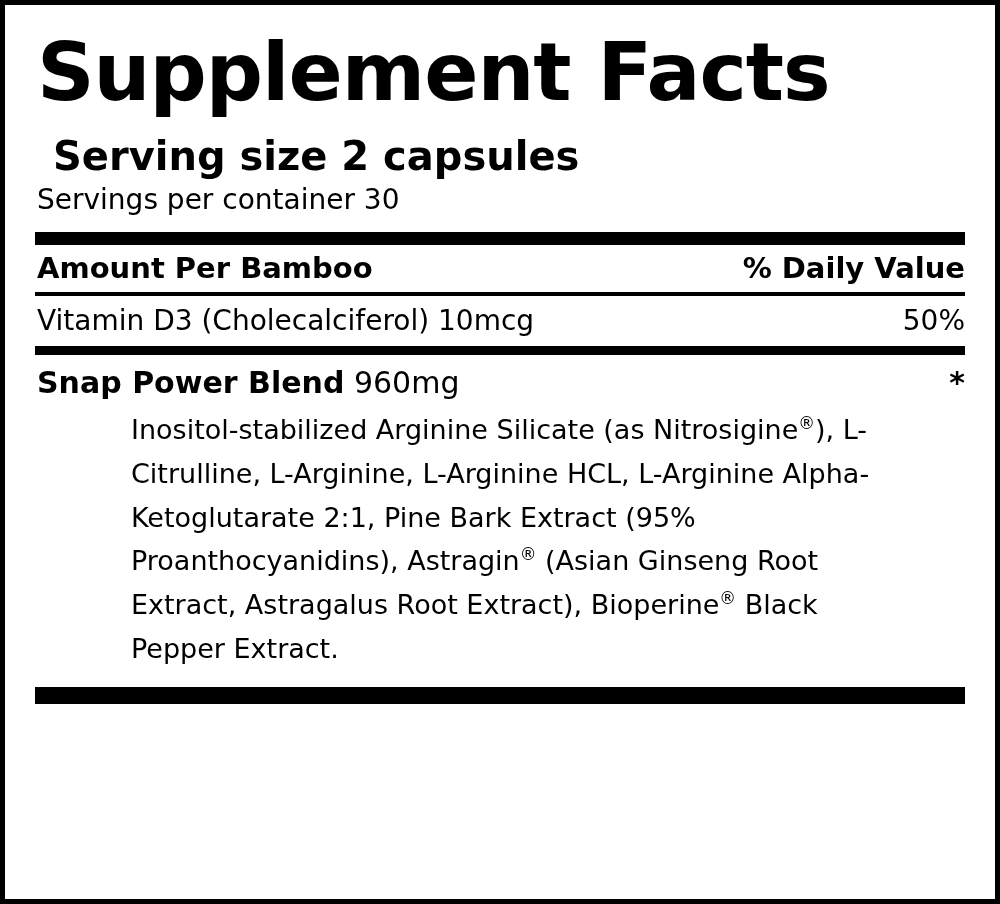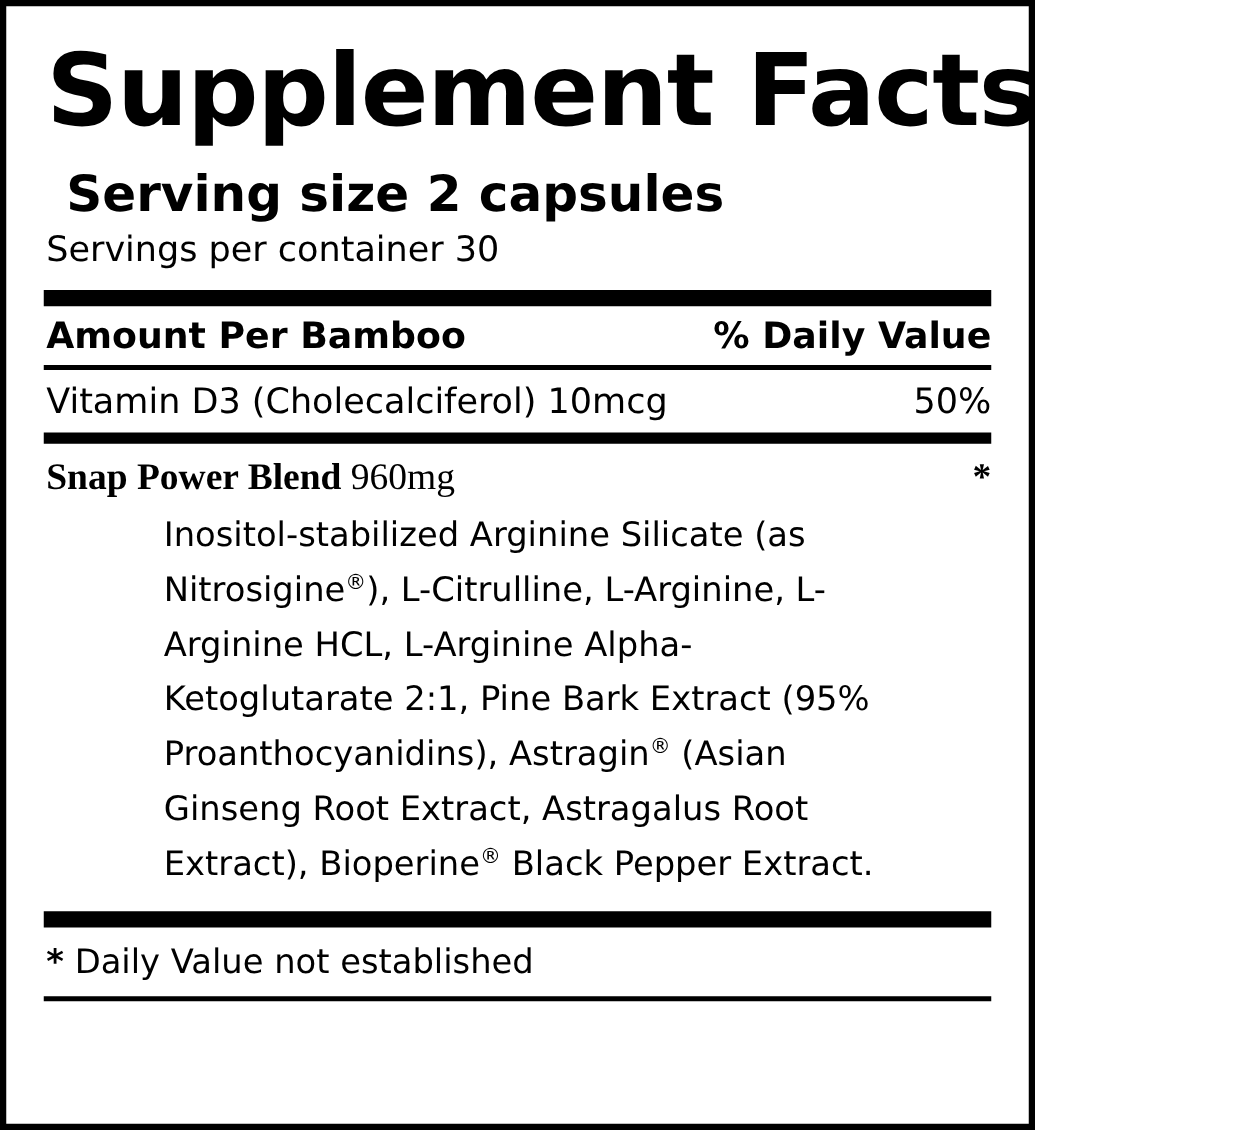--- a/index.html
+++ b/index.html
@@ -9,21 +9,21 @@
   }
   body {
     width: 1000px;
     height: 904px;
     font-family: "DejaVu Sans", sans-serif;
     color: #000000;
     -webkit-font-smoothing: antialiased;
   }
   .panel {
     position: relative;
-    width: 828px;
+    width: 1000px;
     height: 904px;
     box-sizing: border-box;
     border: 5px solid #000000;
     background: #ffffff;
     padding: 0 30px;
   }
 
   .title {
     font-size: 80px;
     font-weight: 700;
@@ -81,21 +81,20 @@
     font-weight: 400;
     justify-content: space-between;
   }
 
   .blend-row {
     padding: 10px 0 2px 2px;
     font-size: 30px;
     display: flex;
     justify-content: space-between;
     align-items: flex-start;
-    font-family: Liberation Serif, serif;
   }
   .blend-name {
     font-weight: 700;
   }
   .blend-amount {
     font-weight: 400;
   }
   .blend-star {
     font-weight: 700;
     font-size: 30px;
@@ -162,21 +161,17 @@
       <span class="blend-name">Snap Power Blend</span>
       <span class="blend-amount">960mg</span>
     </span>
     <span class="blend-star">*</span>
   </div>
 
   <div class="blend-ingredients">Inositol-stabilized Arginine Silicate (as Nitrosigine<sup>®</sup>), L-Citrulline, L-Arginine, L-Arginine HCL, L-Arginine Alpha-Ketoglutarate 2:1, Pine Bark Extract (95% Proanthocyanidins), Astragin<sup>®</sup> (Asian Ginseng Root Extract, Astragalus Root Extract), Bioperine<sup>®</sup> Black Pepper Extract.</div>
 
   <div class="rule-thick"></div>
 
-  <div class="footnote">
-    <span class="star">*</span>
-    <span>Daily Value not established</span>
-  </div>
 
   <div class="rule-thin"></div>
 
 
 </div>
 
 </body></html>

